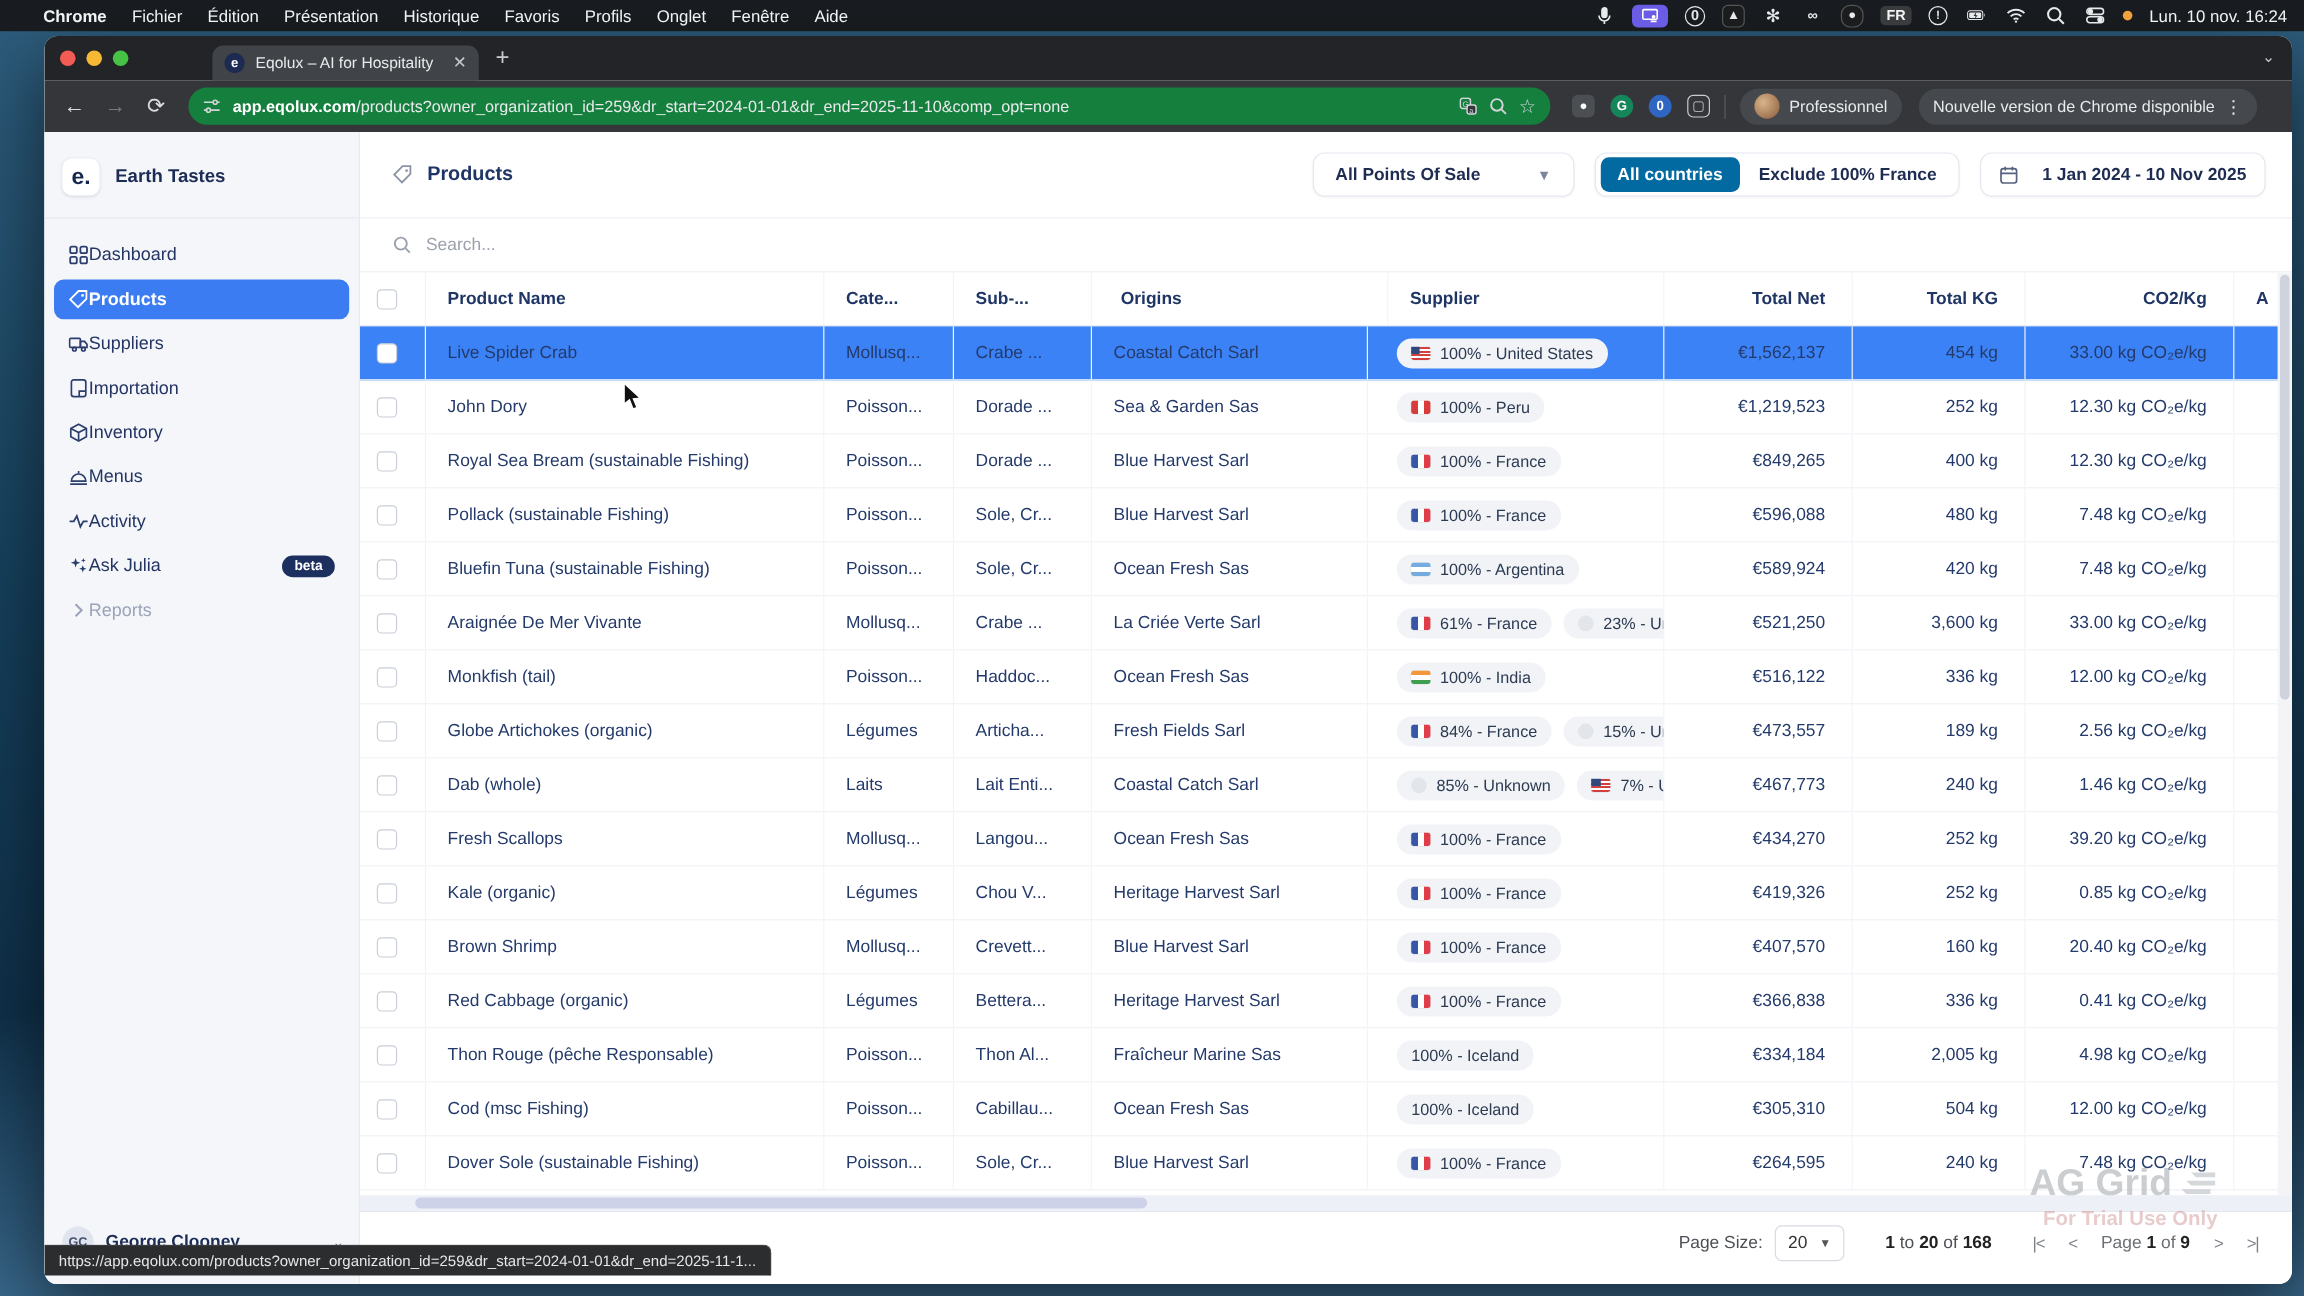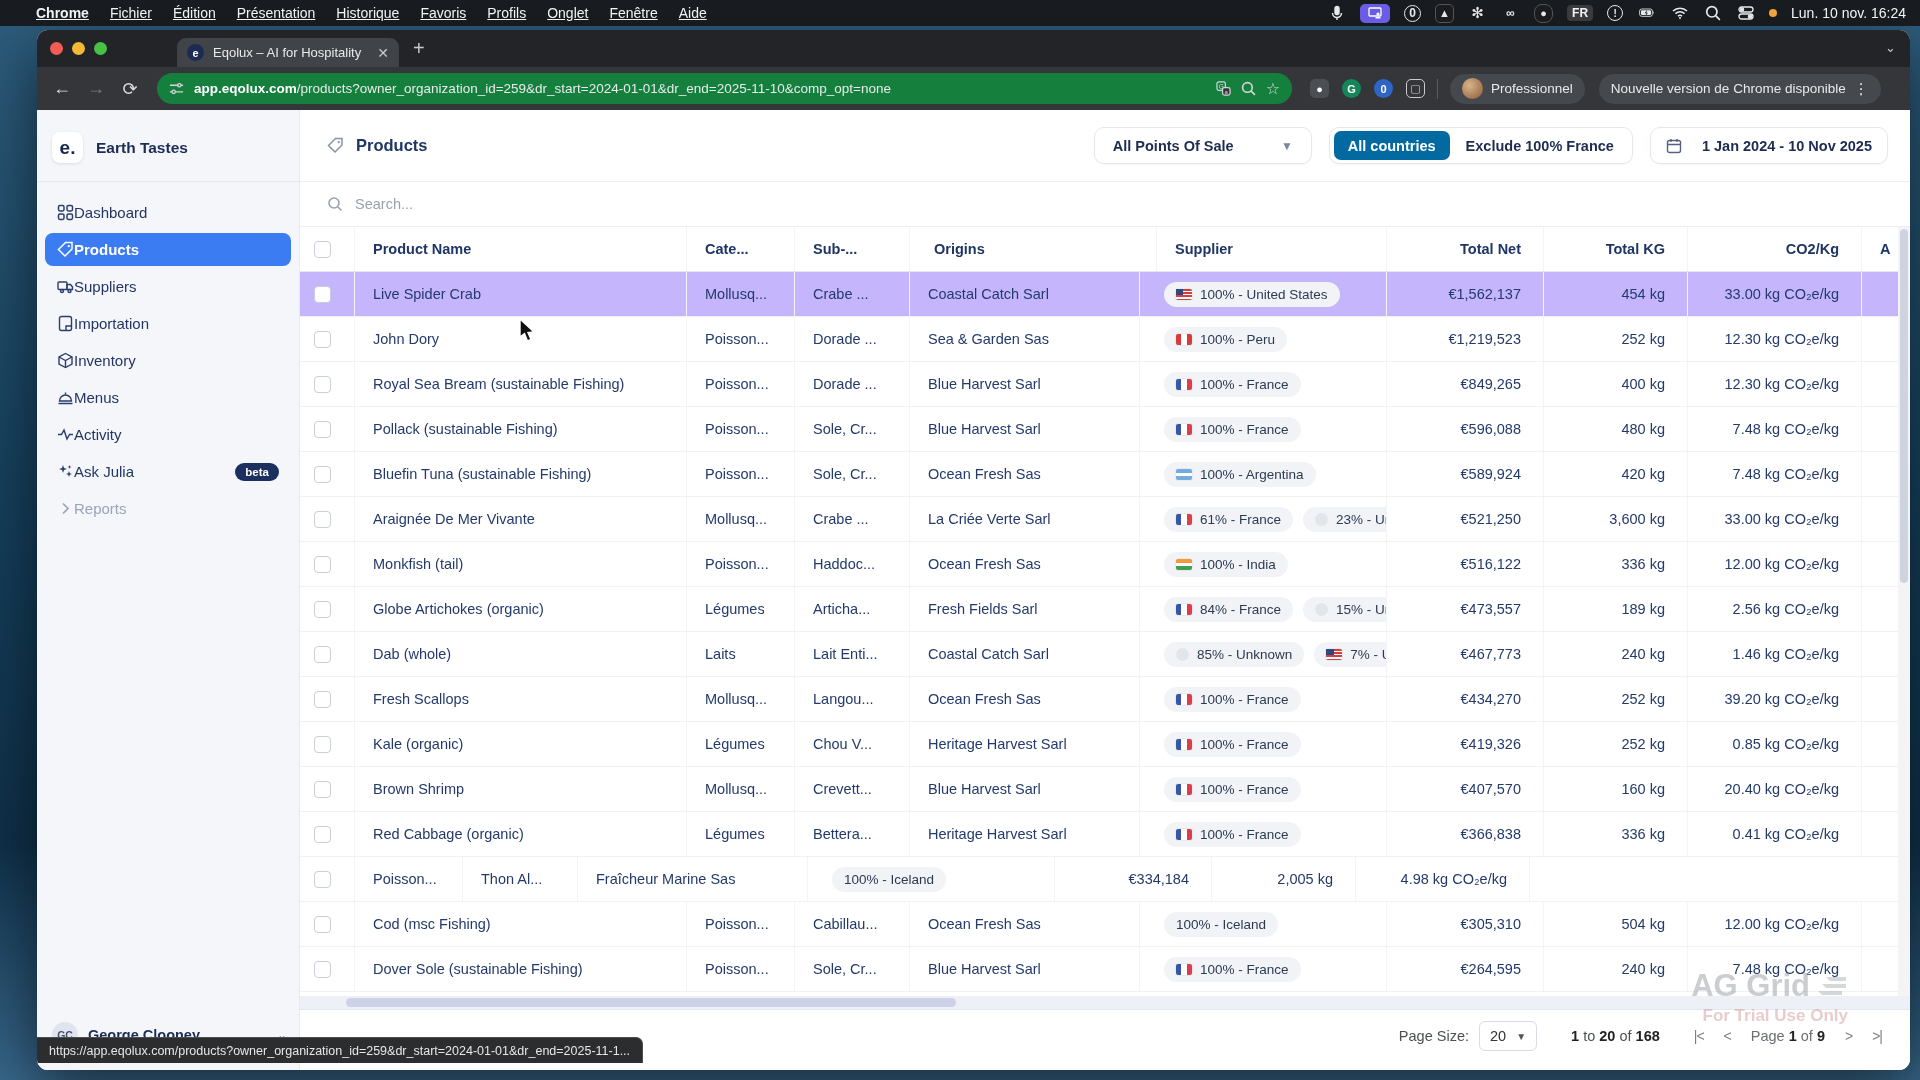--- a/index.html
+++ b/index.html
@@ -5,21 +5,21 @@
   * { margin:0; padding:0; box-sizing:border-box; }
   html,body { width:1920px; height:1080px; overflow:hidden;
     font-family:"Liberation Sans","DejaVu Sans",sans-serif; }
   #screen { position:relative; width:1920px; height:1080px;
     background:linear-gradient(180deg,#2e5d7d 0%,#16405c 45%,#0f3049 78%,#38678a 100%); }
 
   
   .menubar { position:absolute; top:0; left:0; right:0; height:26px;
     background:rgba(24,25,27,.96); display:flex; align-items:center;
     color:#f2f3f5; font-size:14px; padding:0 14px; z-index:50; }
-  .mb-left { display:flex; align-items:center; gap:22px;text-decoration:underline; }
+  .mb-left { display:flex; align-items:center; gap:22px; }
   .mb-apple { font-size:15px; }
   .mb-item.bold { font-weight:700; }
   .mb-right { margin-left:auto; display:flex; align-items:center; gap:14px; }
   .mb-ic { width:19px; height:17px; display:flex; align-items:center; justify-content:center;
     font-size:12px; color:#e8e9eb; }
   .mb-ic svg { width:16px; height:16px; }
   .mb-share { background:#6b5ce6; border-radius:5px; width:30px; height:19px; }
   .mb-dark { background:#1b1c1e; border:1px solid #555; border-radius:5px; width:19px; height:19px; font-size:11px;}
   .mb-fr { background:#3a3b3d; border-radius:4px; padding:1px 5px; font-size:12px; font-weight:700; }
   .mb-dot { width:8px; height:8px; border-radius:50%; background:#f0a33c; }
@@ -108,21 +108,21 @@
   .grid { position:relative; flex:1; overflow:hidden; }
   .grow { display:flex; height:45px; align-items:center; border-bottom:1px solid #f0f2f6; }
   .ghead { height:45px; border-bottom:1px solid #e4e8ef; }
   .ghead .gc { color:#1e3565; font-weight:700; }
   .gc { height:100%; display:flex; align-items:center; padding:0 10px 0 18px; font-size:14.5px;
     color:#243a6b; border-right:1px solid #f3f4f8; overflow:hidden; white-space:nowrap; flex-shrink:0; }
   .gc.num { justify-content:flex-end; padding-right:22px; }
   .c-check{width:55px; padding-left:14px;} .c-name{width:332px;} .c-cat{width:108px;}
   .c-sub{width:115px;} .c-sup{width:230px;} .c-org{width:247px; padding-left:24px; gap:10px;}
   .c-net{width:157px;} .c-kg{width:144px;} .c-co2{width:174px;} .c-last{width:36px; border-right:none;}
-  .grow.hov { background:#c4b5fd; }
+  .grow.hov { background:#3b82f6; }
   .cbx { width:17px; height:17px; border:1.5px solid #c9ced8; border-radius:4px; background:#fff; }
   .pill { display:inline-flex; align-items:center; gap:8px; background:#f1f3f6; border-radius:14px;
     padding:5px 12px; font-size:13.5px; color:#2c3a52; white-space:nowrap; flex-shrink:0; }
   .flag { width:16px; height:11px; border-radius:2px; display:inline-block; position:relative; flex-shrink:0;
     box-shadow:0 0 0 .5px rgba(0,0,0,.08); }
   .flag-fr { background:linear-gradient(90deg,#3757a6 33.3%,#fff 33.3% 66.6%,#e03d4a 66.6%); }
   .flag-pe { background:linear-gradient(90deg,#d93a3a 33.3%,#fff 33.3% 66.6%,#d93a3a 66.6%); }
   .flag-ar { background:linear-gradient(180deg,#74acdf 33.3%,#fff 33.3% 66.6%,#74acdf 66.6%); }
   .flag-in { background:linear-gradient(180deg,#f4963c 33.3%,#fff 33.3% 66.6%,#3f9e4f 66.6%); }
   .flag-us { background:repeating-linear-gradient(180deg,#d23f3f 0 1.6px,#fff 1.6px 3.2px); }
@@ -688,20 +688,21 @@
                 </div>
                 <div class="gc c-net num">€366,838</div>
                 <div class="gc c-kg num">336 kg</div>
                 <div class="gc c-co2 num">0.41 kg CO₂e/kg</div>
                 <div class="gc c-last"></div>
               </div>
               <div class="grow">
                 <div class="gc c-check">
                   <span class="cbx"></span>
                 </div>
+                <div class="gc c-name">Thon Rouge (pêche Responsable)</div>
                 <div class="gc c-cat">Poisson...</div>
                 <div class="gc c-sub">Thon Al...</div>
                 <div class="gc c-sup">Fraîcheur Marine Sas</div>
                 <div class="gc c-org">
                   <span class="pill">
                     <span>100% - Iceland</span>
                   </span>
                 </div>
                 <div class="gc c-net num">€334,184</div>
                 <div class="gc c-kg num">2,005 kg</div>

